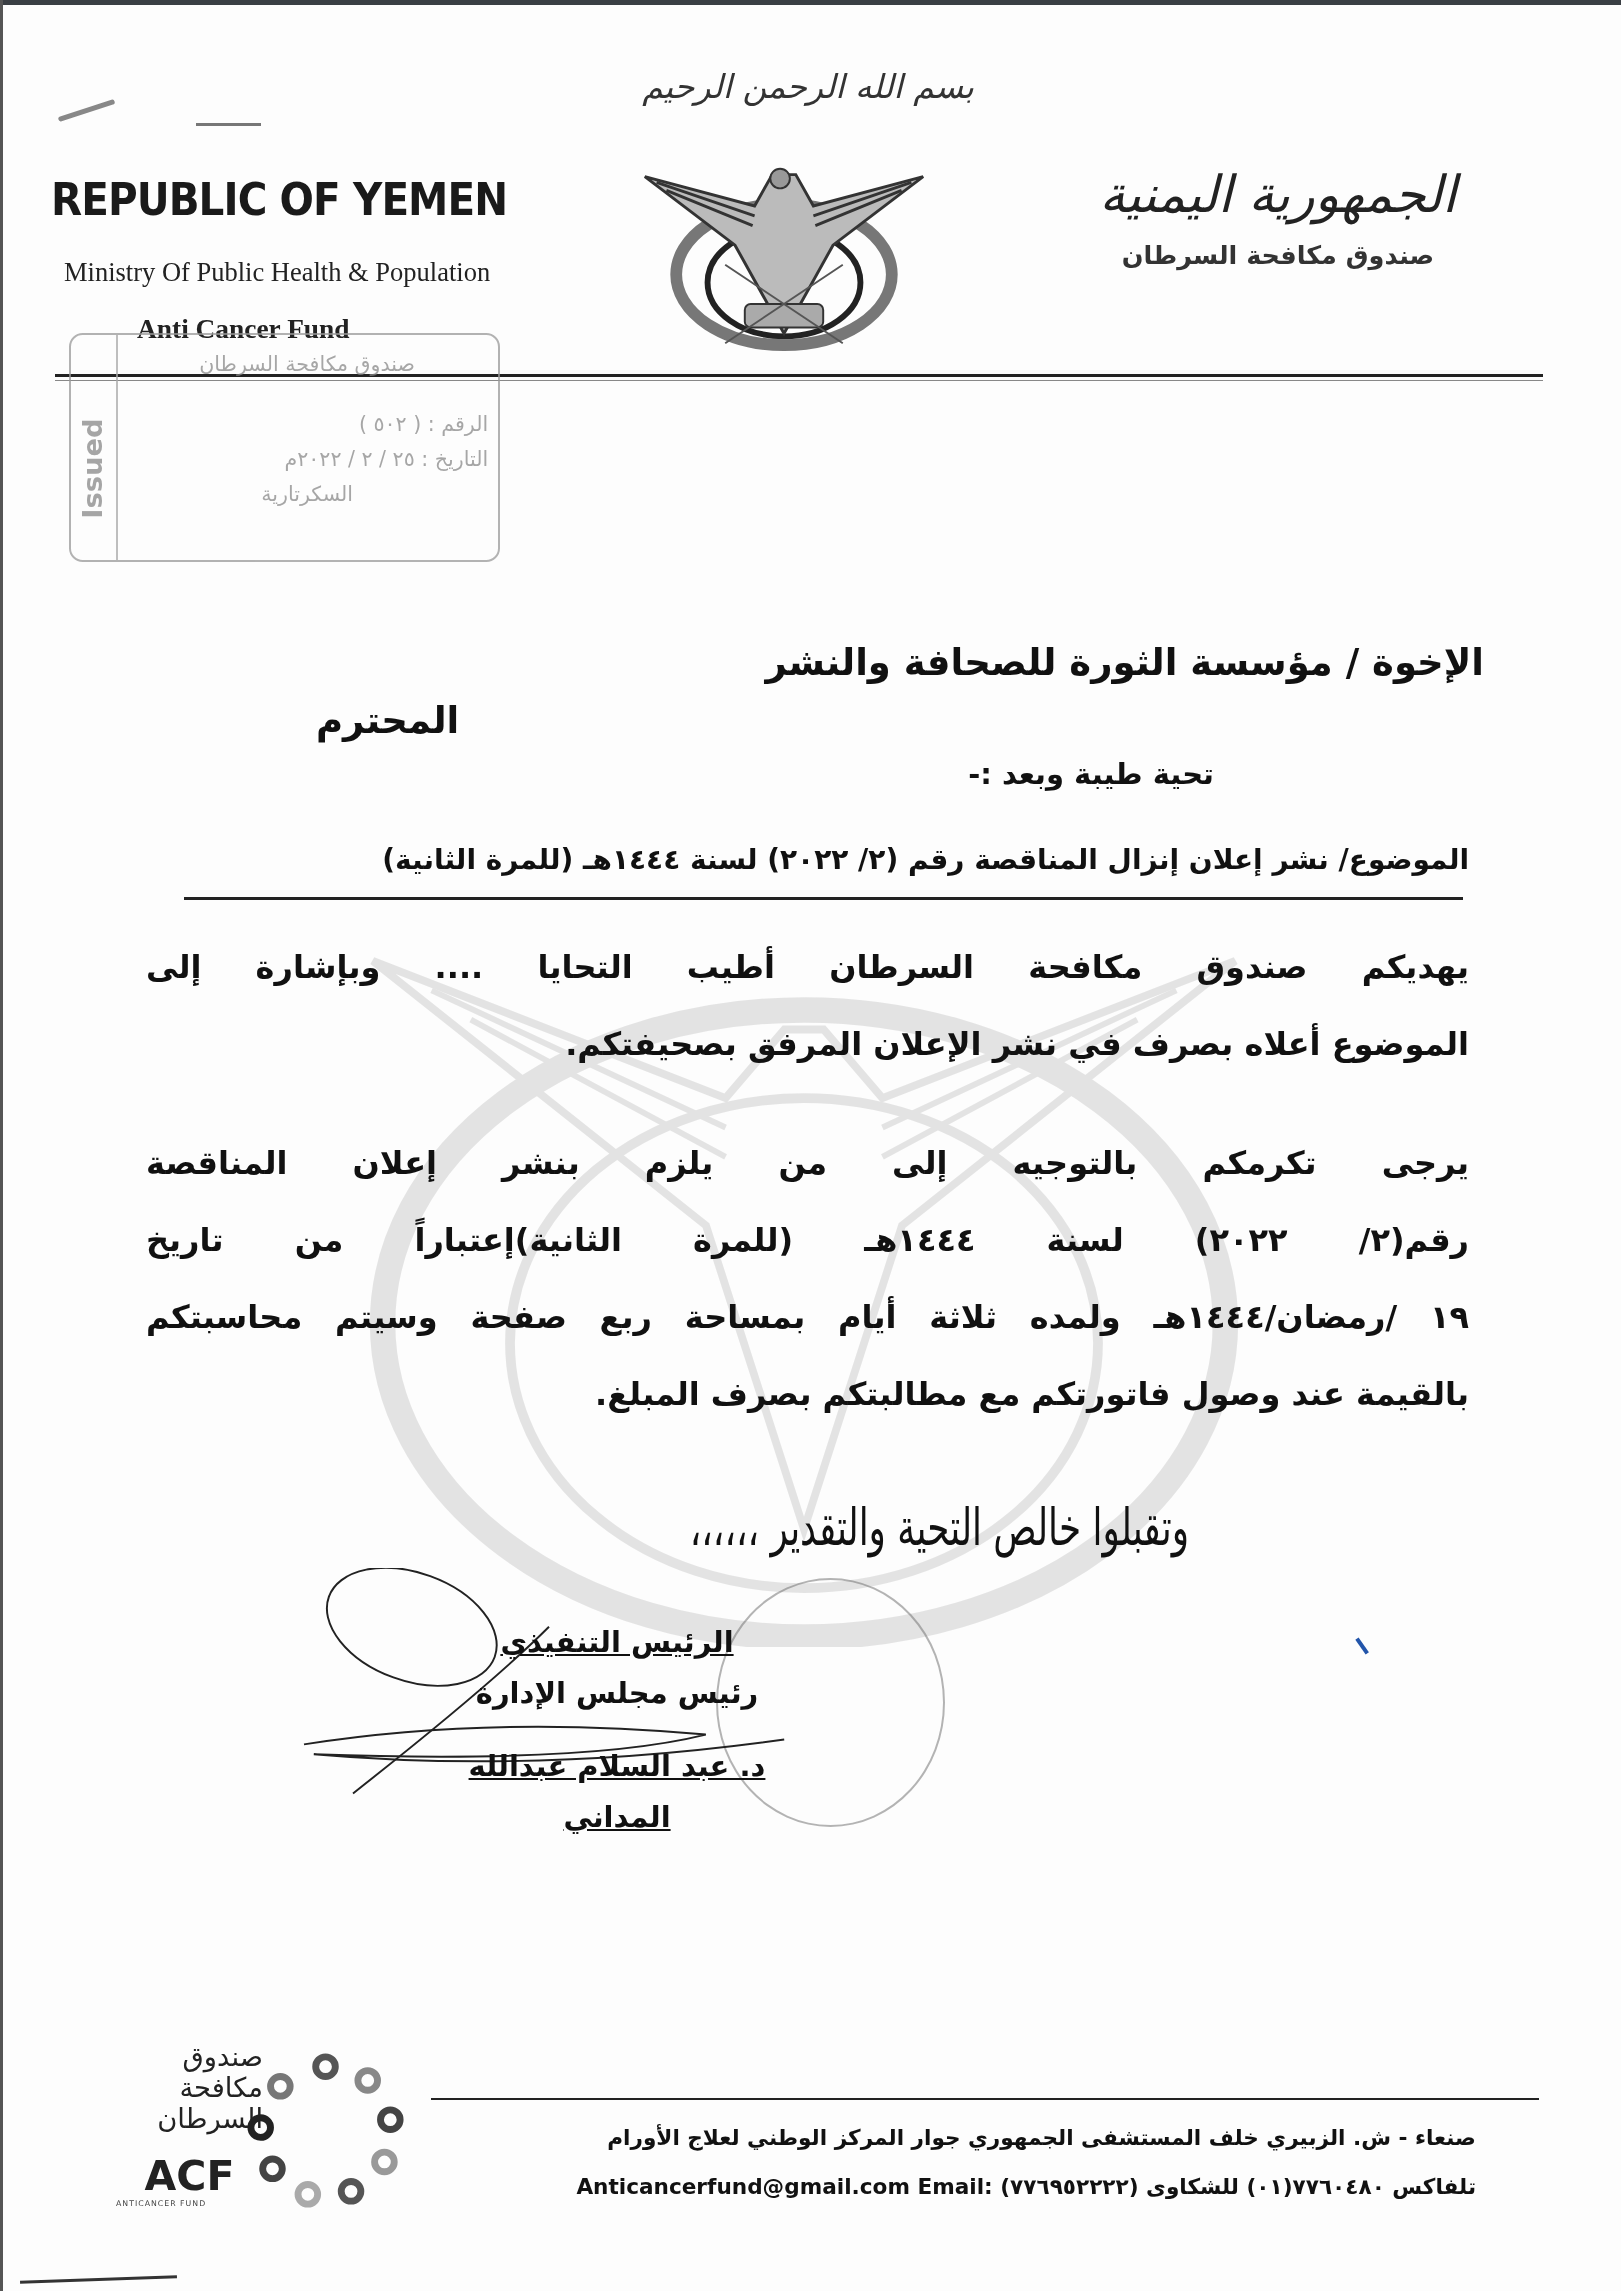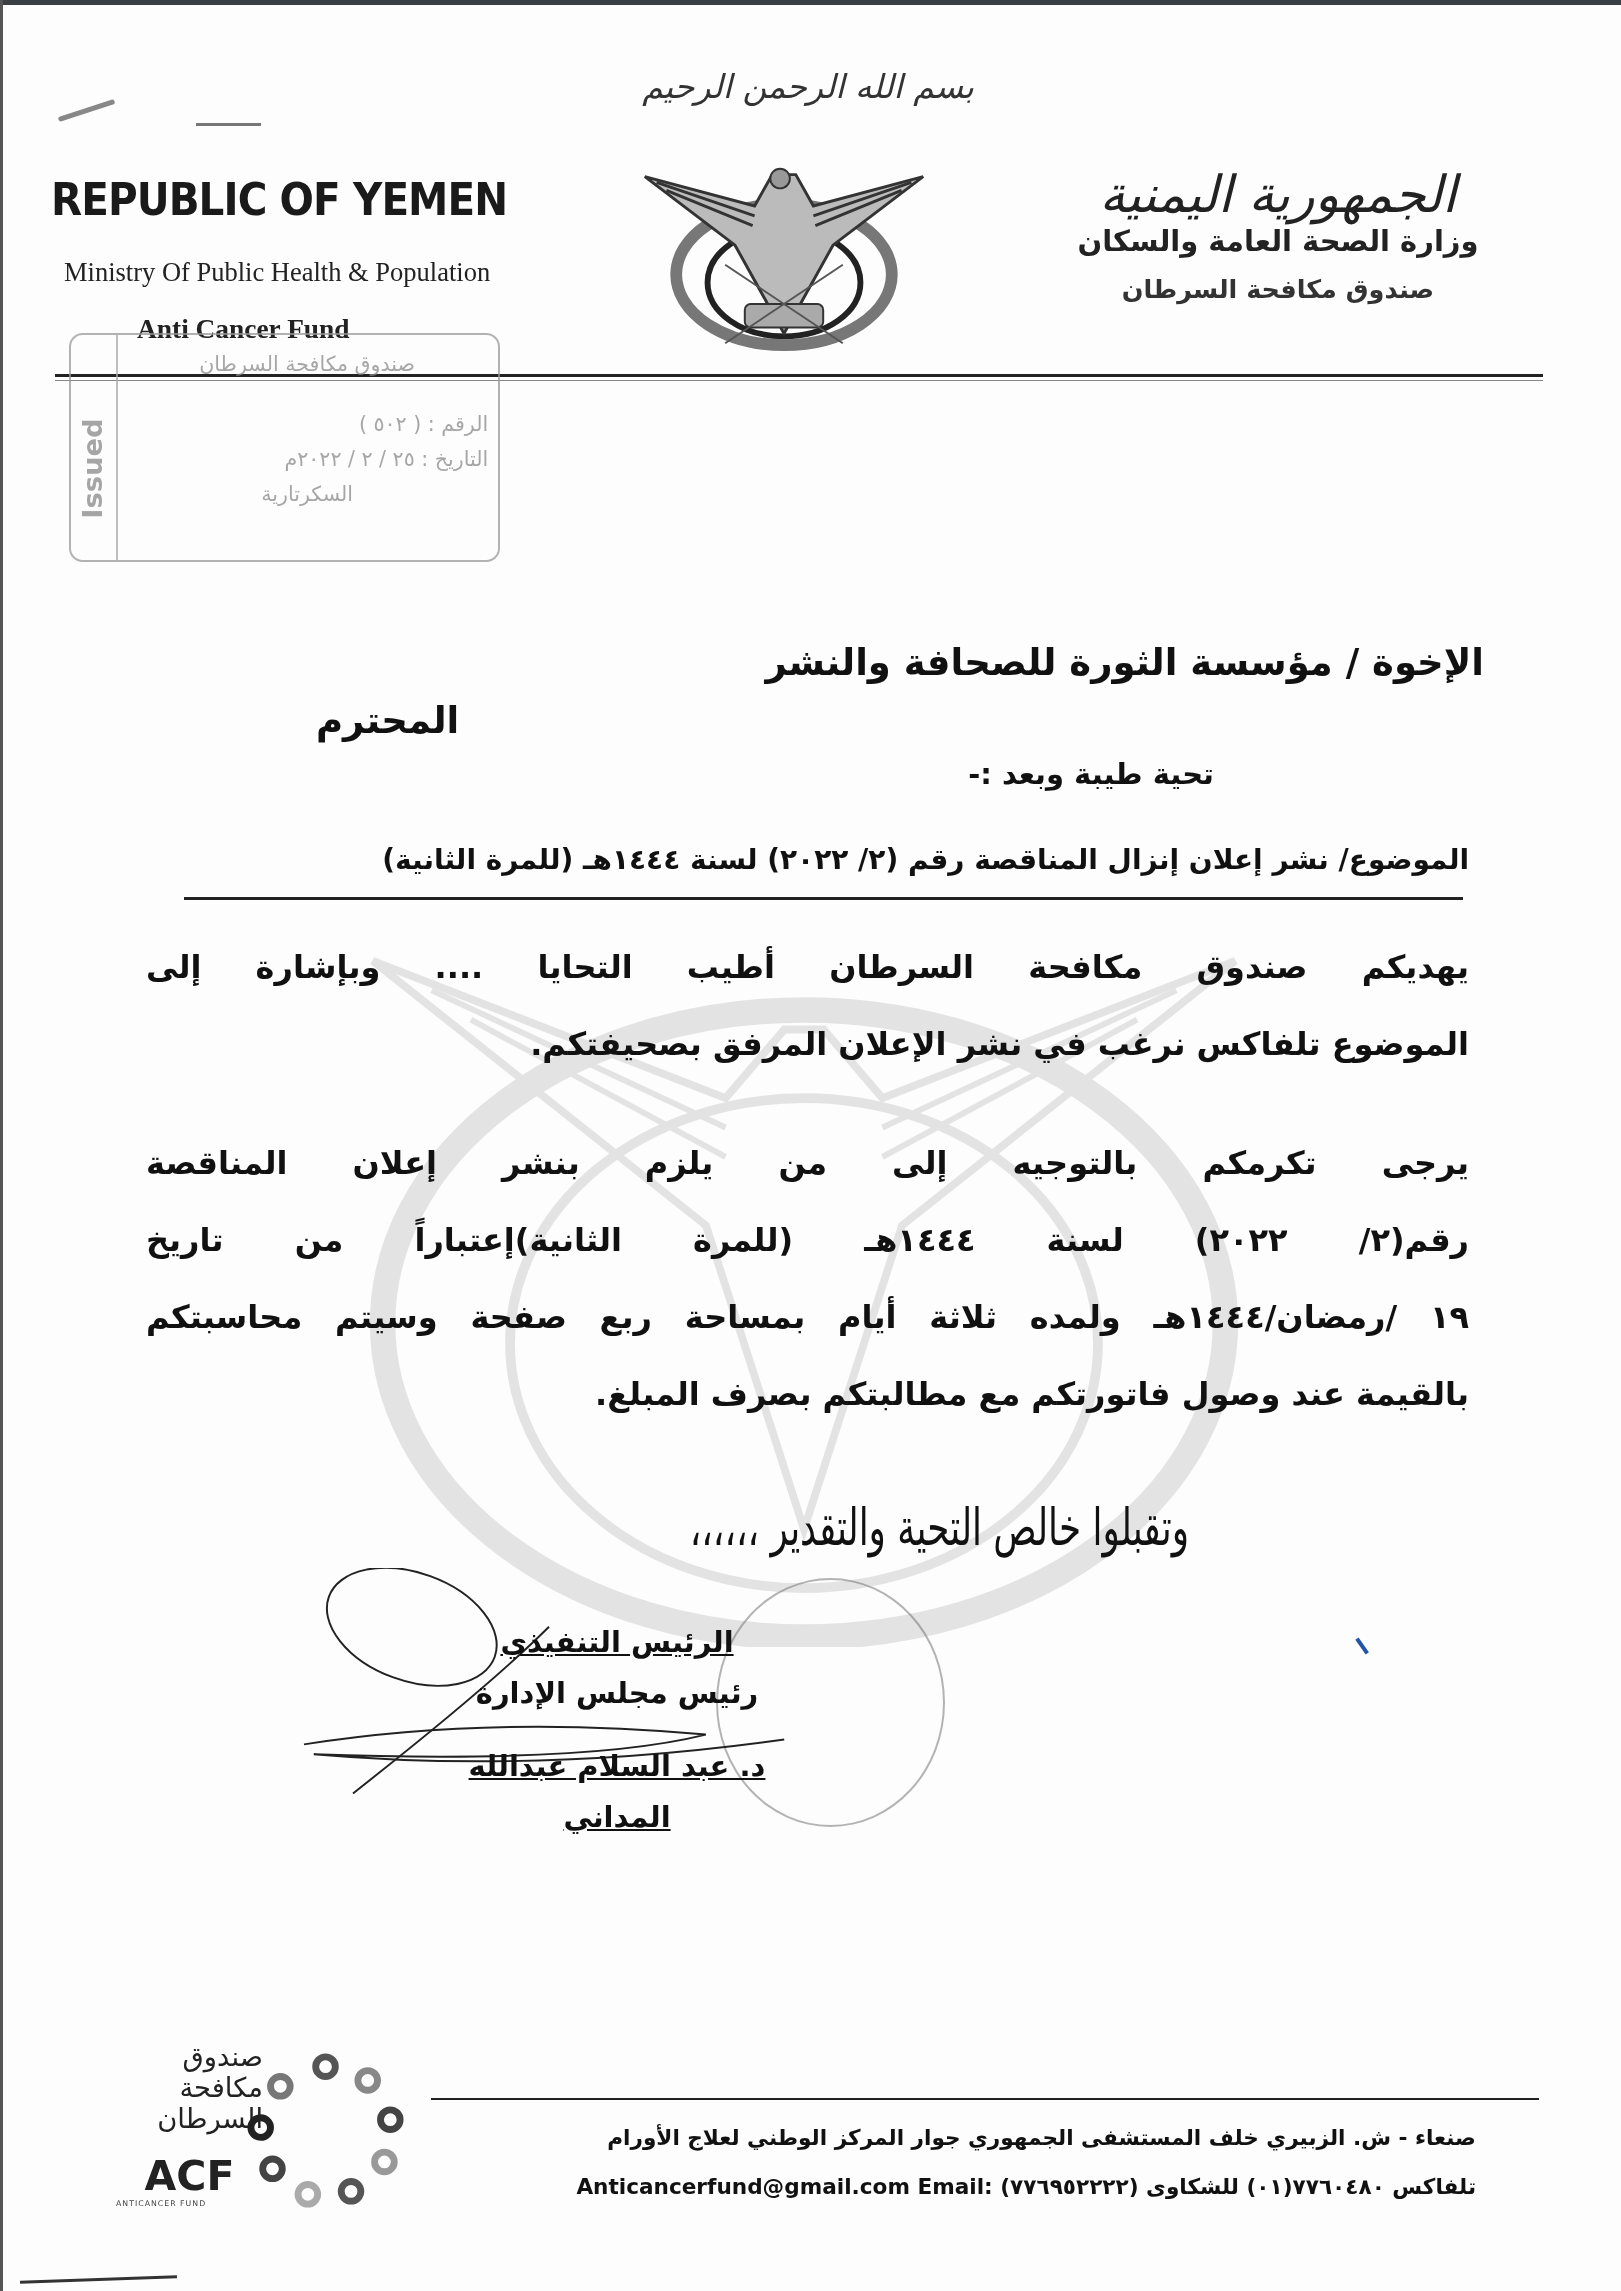--- a/index.html
+++ b/index.html
@@ -80,21 +80,20 @@
   <ellipse cx="150" cy="128" rx="78" ry="55" fill="none" stroke="#222" stroke-width="6"></ellipse>
   <path d="M8 20 L120 50 L138 18 L162 18 L180 50 L292 20 L200 90 L150 180 L100 90 Z" fill="#bbb" stroke="#333" stroke-width="3"></path>
   <path d="M20 26 L120 60 M30 34 L118 70 M280 26 L180 60 M270 34 L182 70" stroke="#333" stroke-width="3"></path>
   <circle cx="146" cy="22" r="10" fill="#999" stroke="#333" stroke-width="2"></circle>
   <rect x="110" y="150" width="80" height="24" rx="6" fill="#aaa" stroke="#333" stroke-width="2"></rect>
   <path d="M90 190 L210 110 M210 190 L90 110" stroke="#555" stroke-width="2"></path>
 </svg>
 
 <div class="abs ar-block">
   <div class="ar-republic">الجمهورية اليمنية</div>
-  <div class="ar-ministry">وزارة الصحة العامة والسكان</div>
   <div class="ar-fund">صندوق مكافحة السرطان</div>
 </div>
 
 <div class="abs hdr-line1"></div>
 <div class="abs hdr-line2"></div>
 
 <div class="abs stamp">
   <div class="stamp-side">
     <div class="stamp-issued">Issued</div>
   </div>
@@ -108,21 +107,21 @@
 </div>
 
 <div class="abs recipient">الإخوة / مؤسسة الثورة للصحافة والنشر</div>
 <div class="abs respected">المحترم</div>
 <div class="abs greeting">تحية طيبة وبعد :-</div>
 <div class="abs subject">الموضوع/  نشر إعلان إنزال المناقصة رقم (٢/ ٢٠٢٢) لسنة ١٤٤٤هـ (للمرة الثانية)</div>
 <div class="abs subject-line"></div>
 
 <div class="abs para p1">
   <div>يهديكم صندوق مكافحة السرطان أطيب التحايا .... وبإشارة إلى</div>
-  <div class="last">الموضوع تلفاكس نرغب في نشر الإعلان المرفق بصحيفتكم.</div>
+  <div class="last">الموضوع أعلاه بصرف في نشر الإعلان المرفق بصحيفتكم.</div>
 </div>
 
 <div class="abs para p2">
   <div>يرجى تكرمكم بالتوجيه إلى من يلزم بنشر إعلان المناقصة</div>
   <div>رقم(٢/ ٢٠٢٢) لسنة ١٤٤٤هـ (للمرة الثانية)إعتباراً من تاريخ</div>
   <div>١٩ /رمضان/١٤٤٤هـ ولمده ثلاثة أيام بمساحة ربع صفحة وسيتم محاسبتكم</div>
   <div class="last">بالقيمة عند وصول فاتورتكم مع مطالبتكم بصرف المبلغ.</div>
 </div>
 
 <div class="abs closing">وتقبلوا خالص التحية والتقدير ،،،،،،</div>

